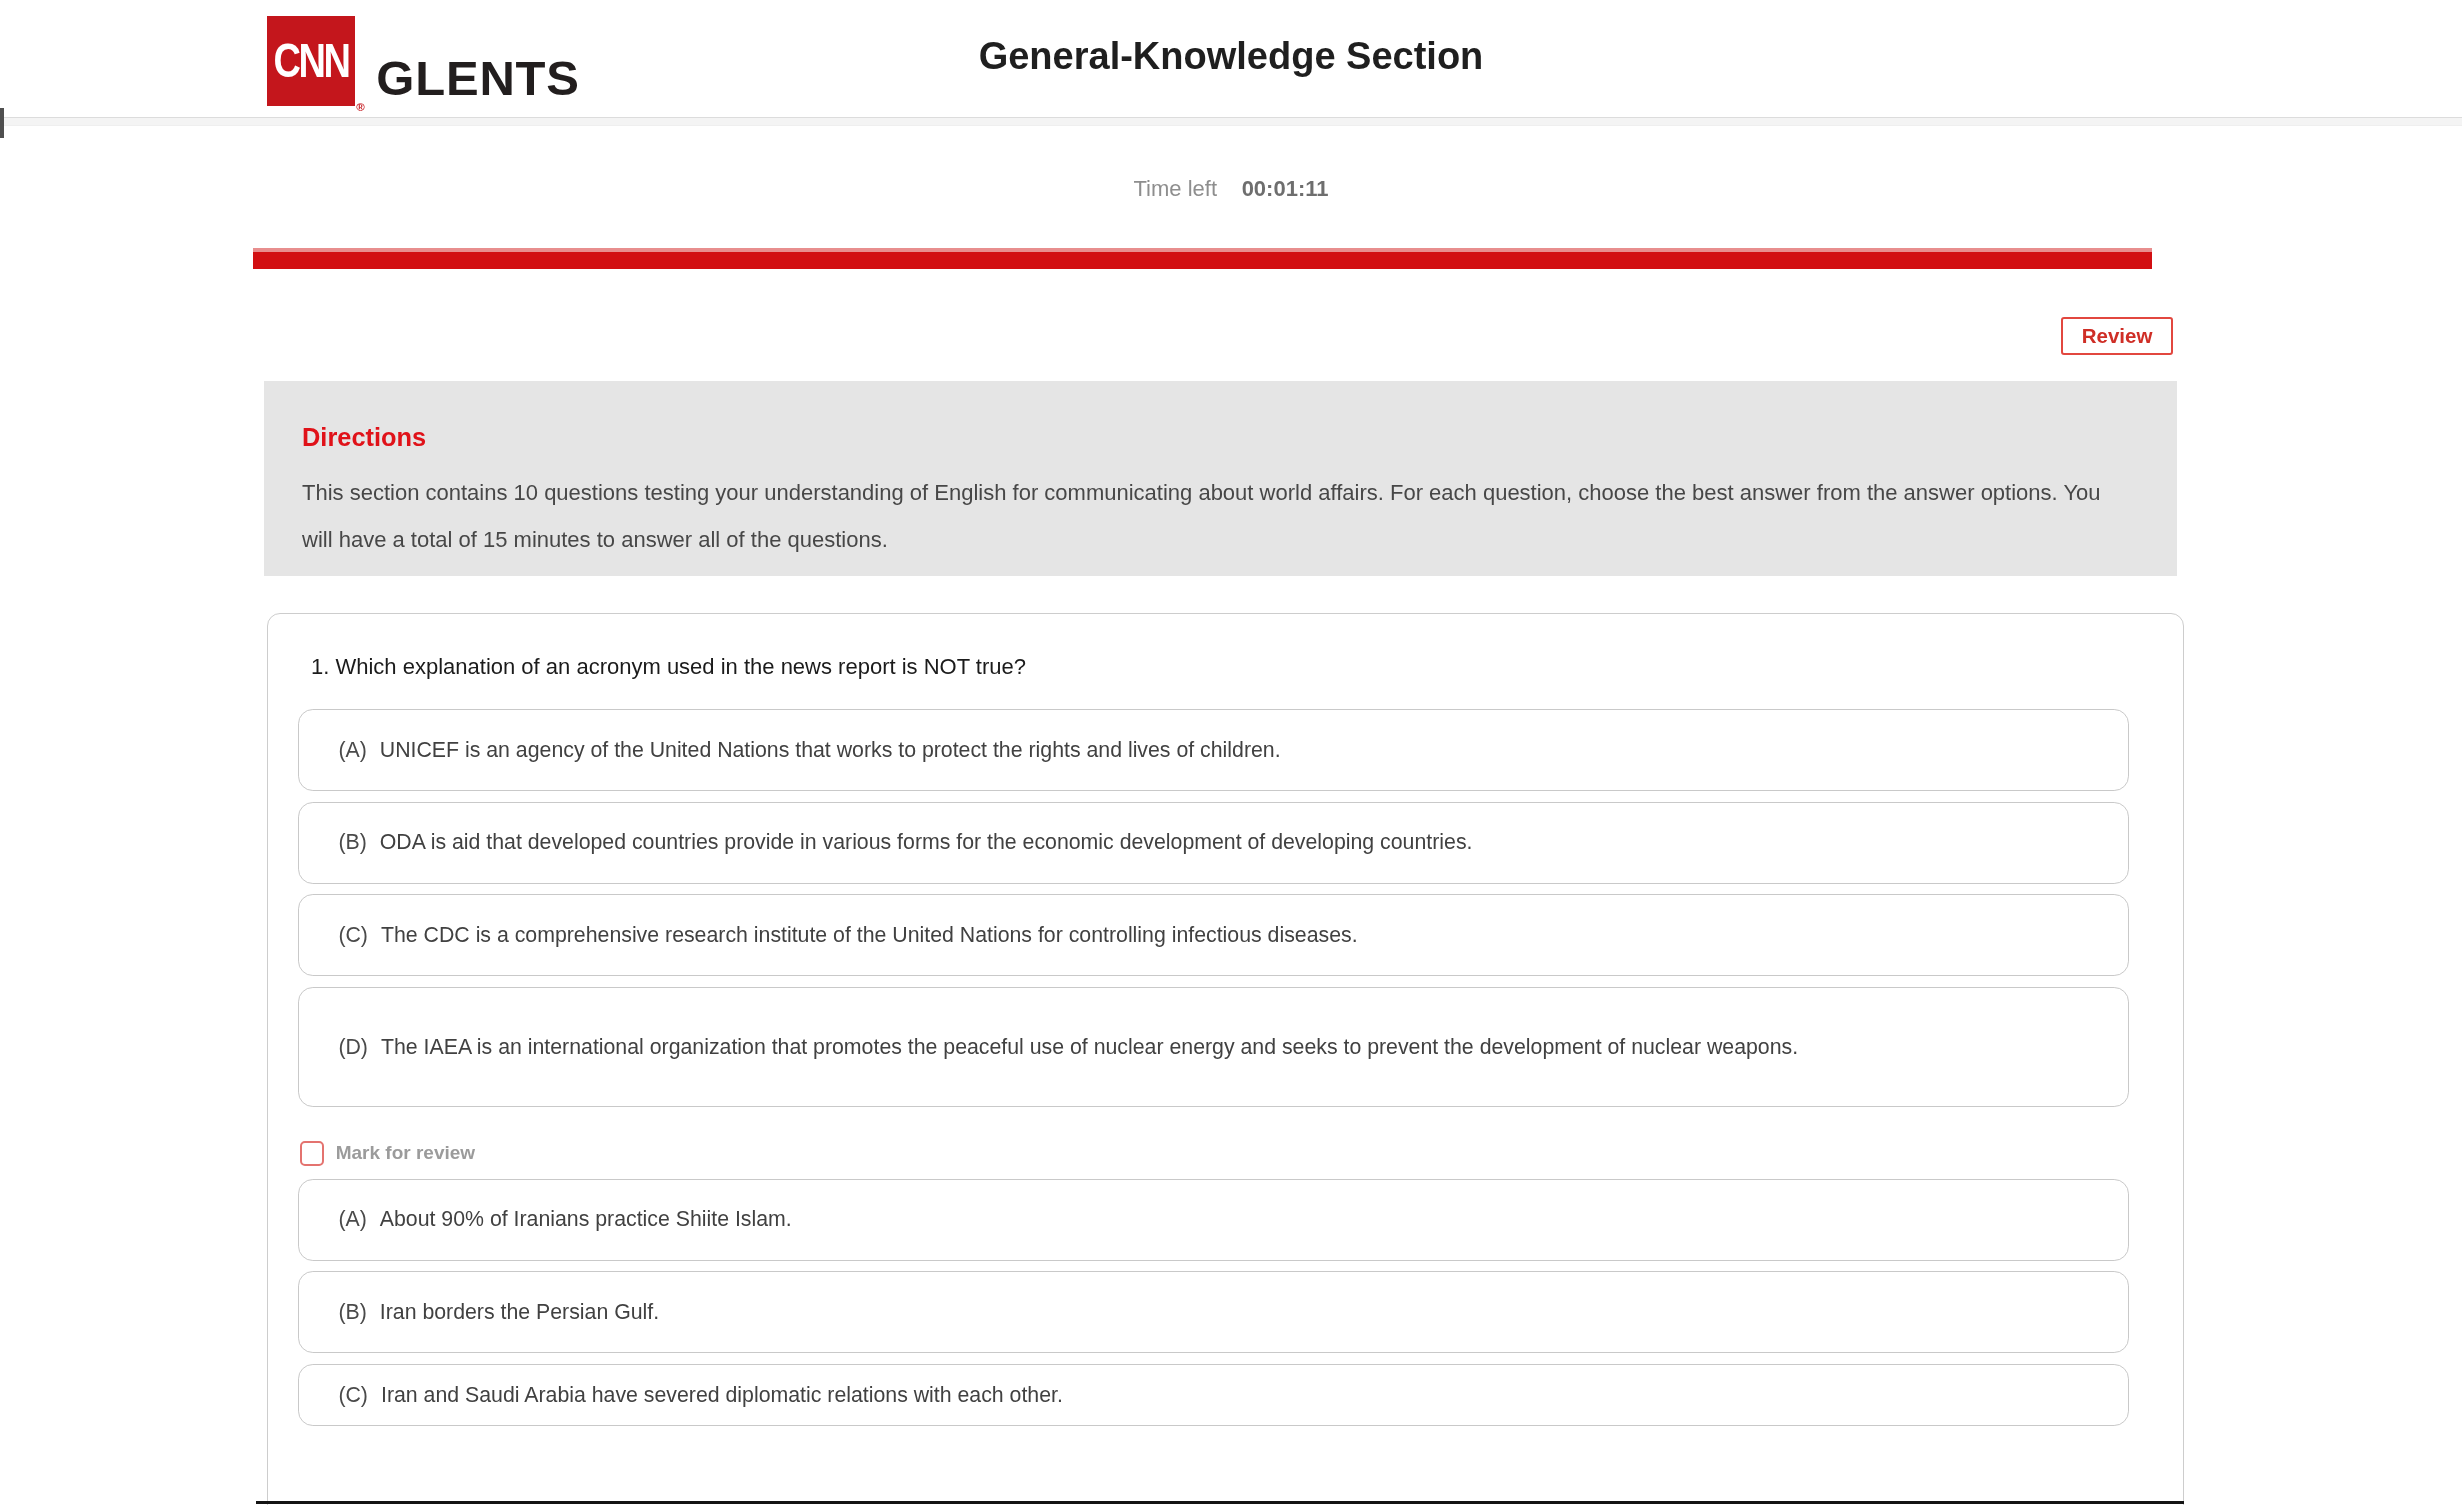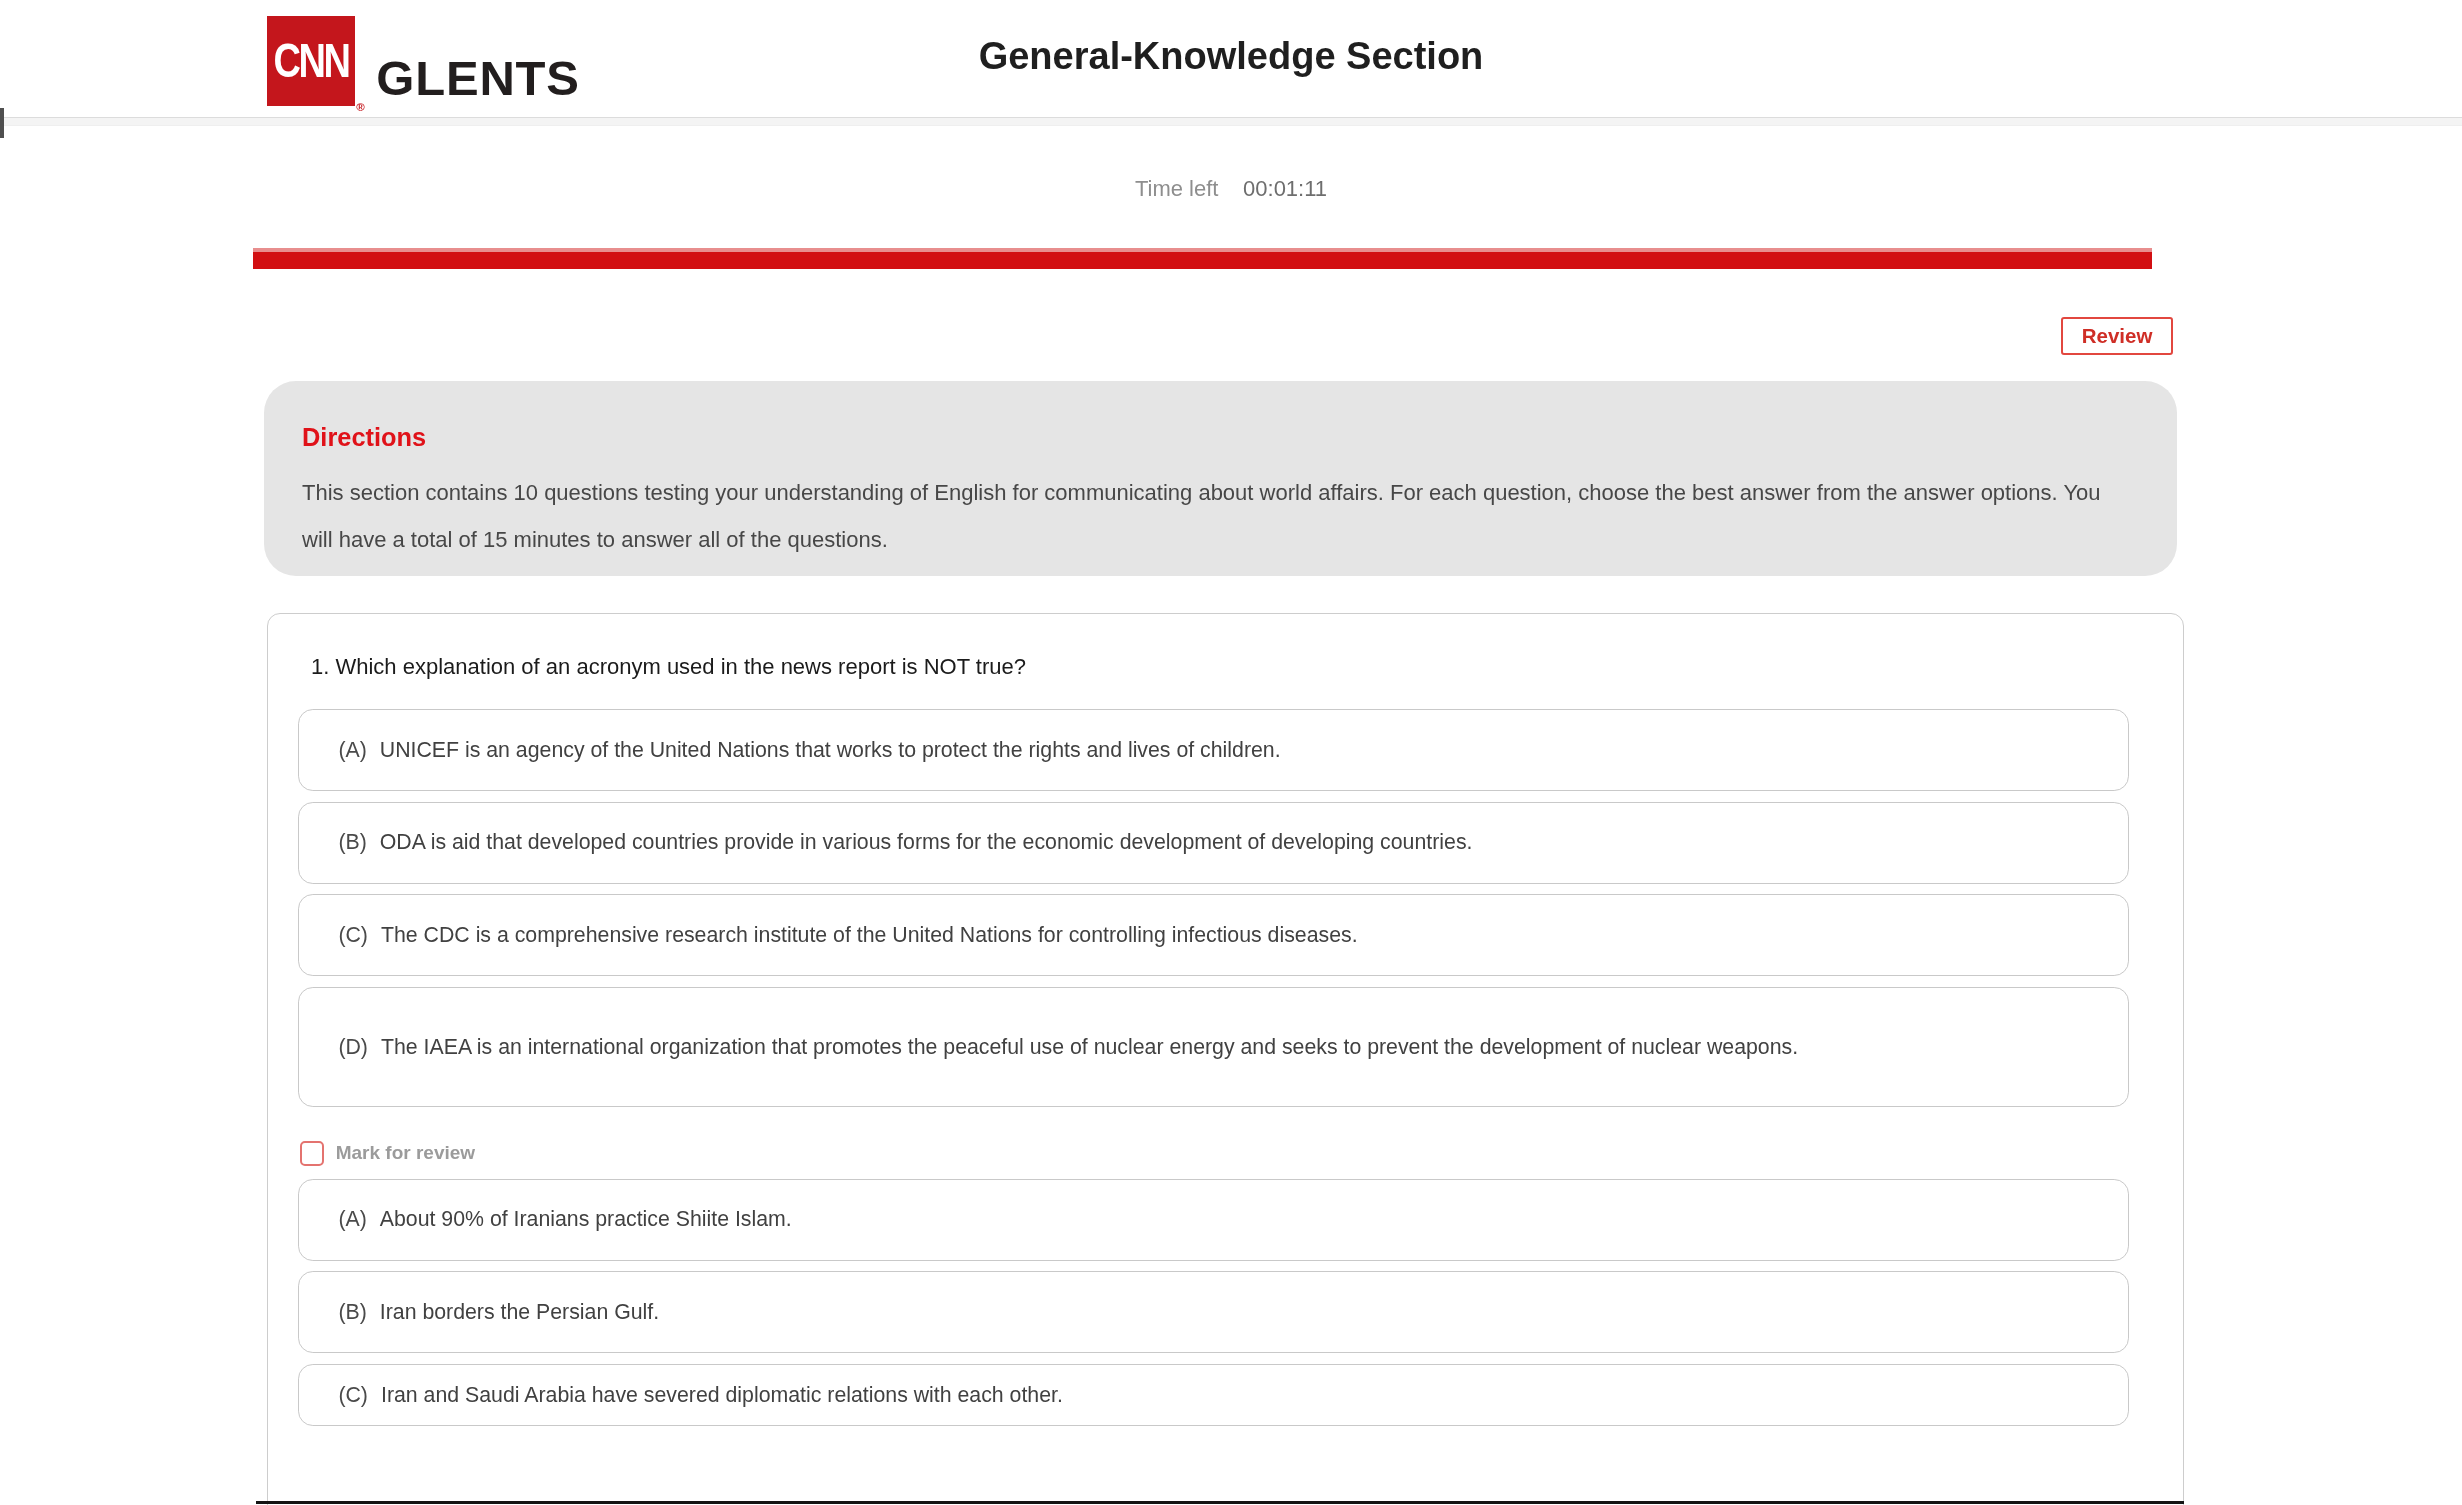--- a/index.html
+++ b/index.html
@@ -21,35 +21,35 @@
   .reg{position:absolute;right:-9.8px;bottom:-6.6px;color:#c4161c;font-size:11.5px;font-weight:700;}
   .glents{margin-left:21.3px;font-size:49px;font-weight:900;color:#221e1e;letter-spacing:0.8px;}
 
   .title{position:absolute;left:0;right:0;top:33px;margin:0;text-align:center;
     font-size:38px;line-height:46px;font-weight:700;color:#1f1f1f;}
 
   
   .timer{position:absolute;left:0;right:0;top:174px;display:flex;justify-content:center;gap:24.6px;
     font-size:22px;line-height:29.5px;}
   .timer-label{color:#8e8e8e;}
-  .timer-value{color:#6e6e6e;}
+  .timer-value{color:#6e6e6e;font-weight:bold;}
 
   
   .progress-track{position:absolute;left:253px;top:248px;width:1954px;height:21.3px;}
   .progress-fill{height:21.3px;background:#d20f12;box-shadow:inset 0 4.1px 0 0 #e88e8e;}
 
   
   .review-btn{position:absolute;left:2061px;top:317px;width:112px;height:38px;
     background:#fff;border:2.5px solid #e2473f;border-radius:3px;color:#cf2e26;
     font-family:inherit;font-size:20.5px;font-weight:700;display:flex;align-items:center;justify-content:center;
     padding:0;cursor:pointer;}
 
   
   .directions{position:absolute;left:264px;top:381px;width:1913px;height:195px;background:#e5e5e5;box-sizing:border-box;
-    padding:41px 38px 14px 38px;border-radius:32px;}
+    padding:41px 38px 14px 38px;}
   .directions h2{margin:0;font-size:25.4px;line-height:31px;font-weight:700;color:#e01219;}
   .directions p{margin:15.6px 0 0 0;font-size:22px;line-height:47px;color:#474747;max-width:1813px;}
 
   
   .card{position:absolute;left:267px;top:613px;width:1917px;height:906px;box-sizing:border-box;
     background:#fff;border:1.6px solid #cdcdcd;border-radius:13px;padding:0 54px 0 30px;overflow:hidden;}
   .q-heading{margin:0 0 0 13px;font-size:22px;line-height:26px;font-weight:400;color:#1b1b1b;}
   .opt{box-sizing:border-box;width:100%;min-height:82px;background:#fff;border:1.6px solid #c9c9c9;border-radius:14.8px;
     display:flex;align-items:center;padding:0 23px;cursor:pointer;}
   .opt-text{font-size:21.3px;line-height:43px;color:#414141;text-indent:16.4px;max-width:1558px;}

